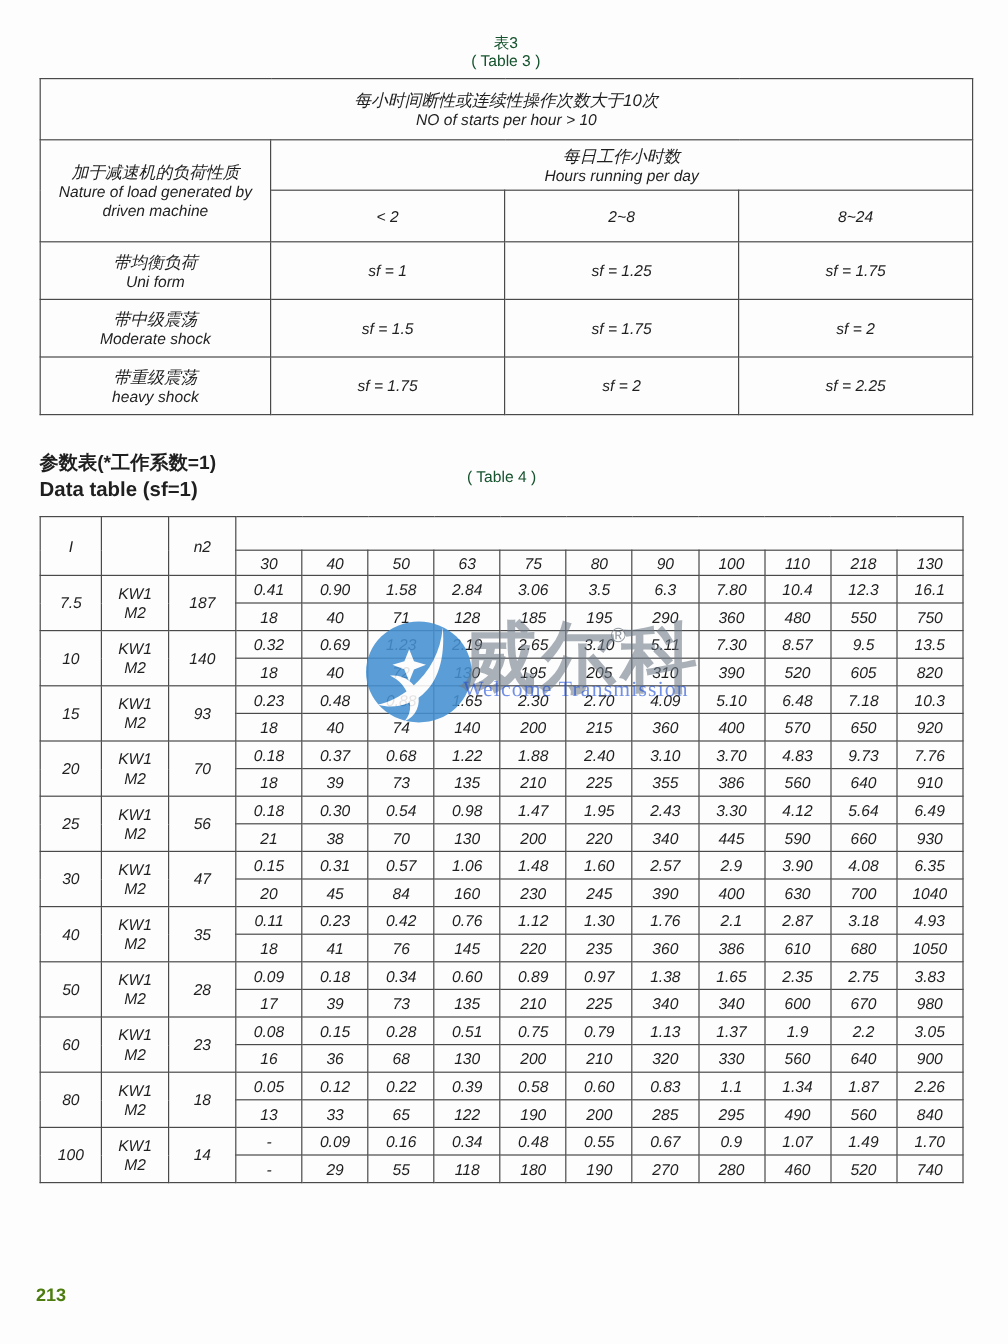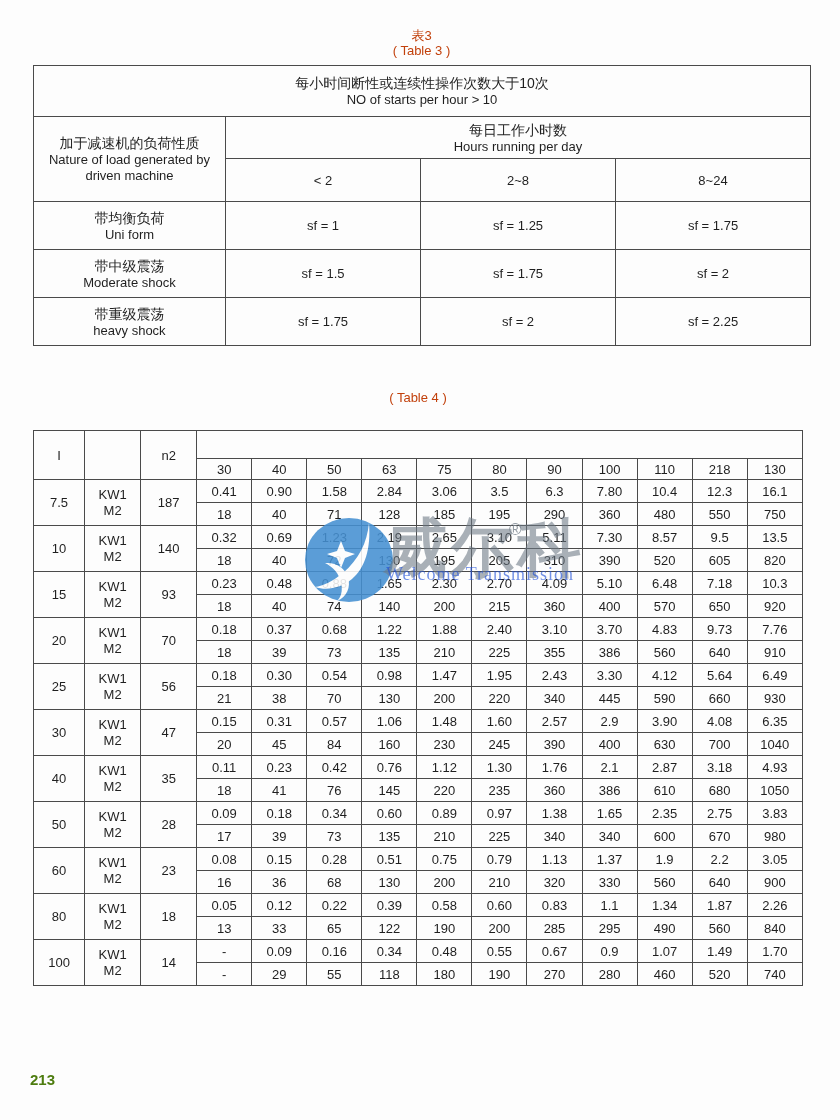--- a/index.html
+++ b/index.html
@@ -5,25 +5,25 @@
   html,body{margin:0;padding:0;background:#ffffff;}
   .page{
     position:relative;
     width:840px;height:1120px;
     background:#fdfdfd;
     font-family:"Liberation Sans","DejaVu Sans",sans-serif;
     color:#1f1f1f;
     overflow:hidden;
   }
   
-  .tbl-label{position:absolute;text-align:center;font-size:13px;line-height:15px;color:#c2410c;}
+  .tbl-label{position:absolute;text-align:center;font-size:13px;line-height:15px;color:#14532d;}
   .tbl-label.t3{top:28px;right:33px;}
   .tbl-label.t4{top:390px;right:34px;}
   
-  table{border-collapse:collapse;table-layout:fixed;}
+  table{border-collapse:collapse;table-layout:fixed;font-style:italic;}
   td{border:1px solid #4a4a4a;text-align:center;vertical-align:middle;padding:0;overflow:hidden;}
   .t3{position:absolute;left:33px;top:65px;width:777px;}
   .t3 td{font-size:13px;}
   .t3 .cn{font-size:14px;line-height:18px;}
   .t3 .en{font-size:13px;line-height:16px;}
   .t3 .h-top{height:50px;}
   .t3 .h-hours{height:41px;}
   .t3 .h-cols{height:42px;}
   .t3 .r-data{height:48px;}
   
@@ -111,20 +111,24 @@
         <div class="cn">带重级震荡</div>
         <div class="en">heavy shock</div>
       </td>
       <td>sf = 1.75</td>
       <td>sf = 2</td>
       <td>sf = 2.25</td>
     </tr>
   </tbody>
     </table>
 
+  <div class="t4-title">
+    <div class="cn">参数表(*工作系数=1)</div>
+    <div class="en">Data table (sf=1)</div>
+  </div>
   <div class="tbl-label t4">
     <div>( Table 4 )</div>
   </div>
 
   <table class="t4">
     <colgroup>
       <col style="width:51px">
         <col style="width:56px">
         <col style="width:56px">
       <col span="11" style="width:55px">

